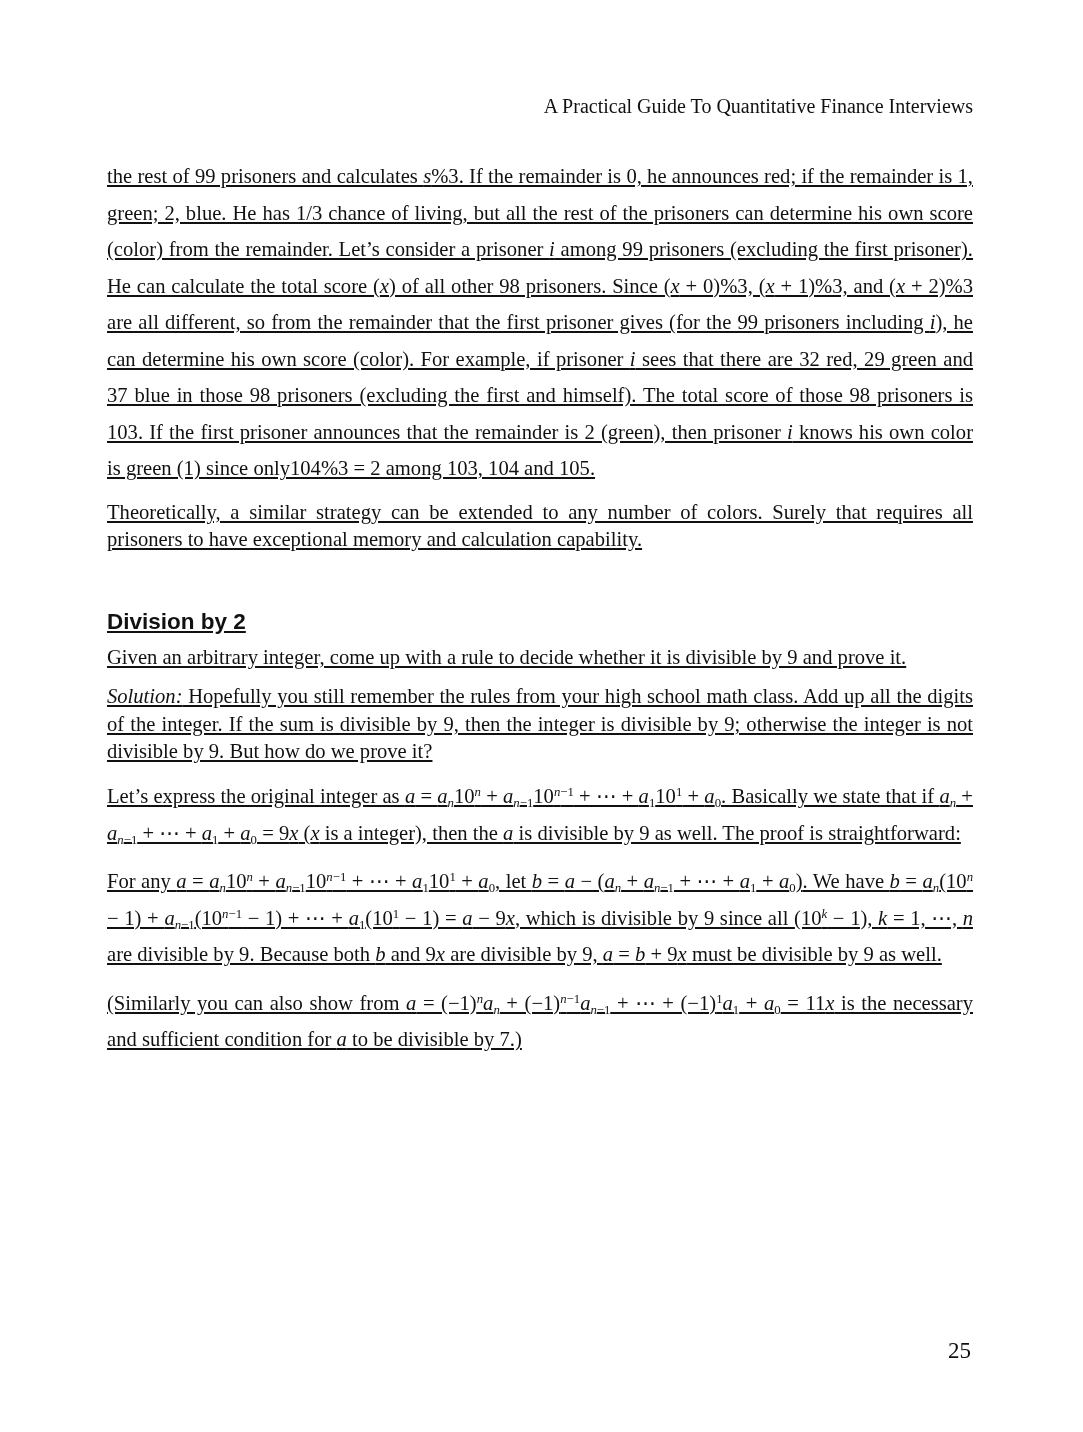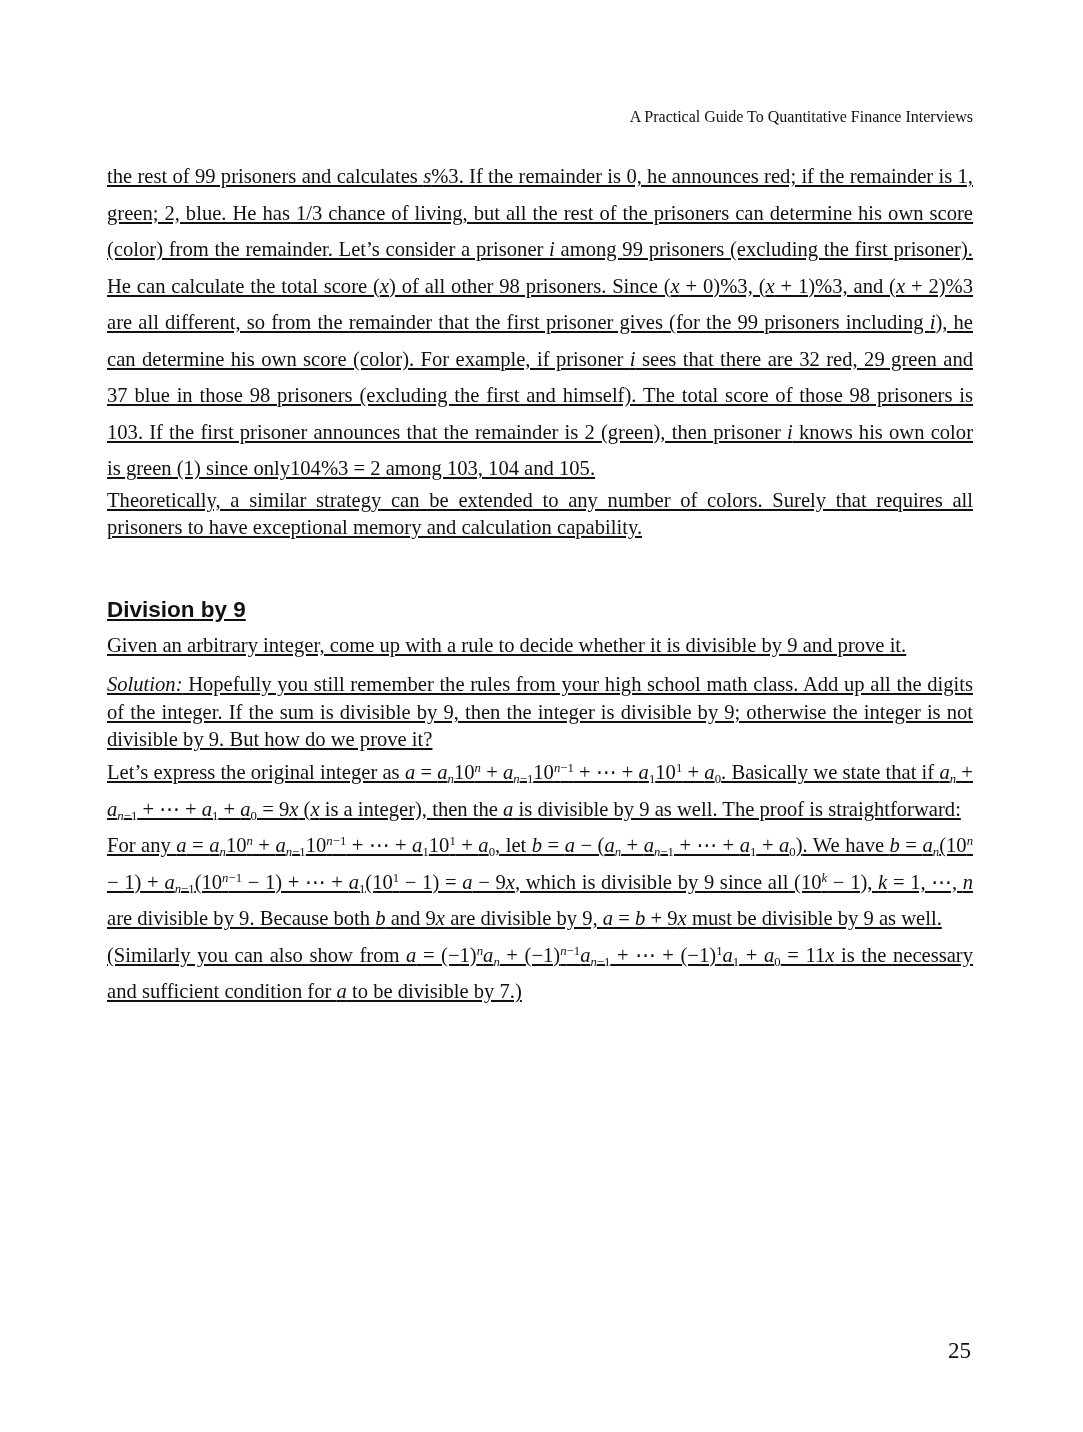--- a/index.html
+++ b/index.html
@@ -2,29 +2,29 @@
 <html><head>
 <meta charset="utf-8">
 <style>
   html, body { margin: 0; padding: 0; background: #ffffff; }
   body {
     width: 1083px; height: 1432px; position: relative; overflow: hidden;
     font-family: "Liberation Serif", "DejaVu Serif", serif;
     color: #111111;
   }
   .running-head {
-    position: absolute; right: 110px; top: 108px;
-    font-size: 16px; letter-spacing: 0;
+    position: absolute; right: 110px; top: 95px;
+    font-size: 20px; letter-spacing: 0;
   }
   .content {
     position: absolute; left: 107px; top: 158px; width: 866px;
     font-size: 20.6px; line-height: 27.6px; text-decoration: underline;
   }
   p { margin: 0; text-align: justify; text-align-last: left; }
-  .gap-sm { }
+  .gap-sm { margin-top: 12px; }
   .gap-lg { margin-top: 12px; }
   h2 {
     font-family: "Liberation Sans", "DejaVu Sans", sans-serif;
     font-weight: bold; font-size: 22.5px; line-height: 28px;
     margin: 54px 0 8px 0;
   }
   .mathline { line-height: 36.5px; }
   i, .mi { font-style: italic; }
   sub { font-size: 0.62em; vertical-align: -0.32em; line-height: 0; }
   sup { font-size: 0.62em; vertical-align: 0.55em; line-height: 0; }
@@ -36,21 +36,21 @@
 <body>
 
 <div class="running-head">A Practical Guide To Quantitative Finance Interviews</div>
 
 <div class="content">
 
   <p class="mathline"><span>the rest of 99 prisoners and calculates </span><i>s</i><span>%3. If the remainder is 0, he announces red; if the remainder is 1, green; 2, blue. He has 1/3 chance of living, but all the rest of the prisoners can determine his own score (color) from the remainder. Let’s consider a prisoner </span><i>i</i><span> among 99 prisoners (excluding the first prisoner). He can calculate the total score (</span><i>x</i><span>) of all other 98 prisoners. Since (</span><i>x</i><span> + 0)%3, (</span><i>x</i><span> + 1)%3, and (</span><i>x</i><span> + 2)%3 are all different, so from the remainder that the first prisoner gives (for the 99 prisoners including </span><i>i</i><span>), he can determine his own score (color). For example, if prisoner </span><i>i</i><span> sees that there are 32 red, 29 green and 37 blue in those 98 prisoners (excluding the first and himself). The total score of those 98 prisoners is 103. If the first prisoner announces that the remainder is 2 (green), then prisoner </span><i>i</i><span> knows his own color is green (1) since only104%3 = 2 among 103, 104 and 105.</span></p>
 
   <p class="gap-sm">Theoretically, a similar strategy can be extended to any number of colors. Surely that requires all prisoners to have exceptional memory and calculation capability.</p>
 
-  <h2>Division by 9</h2>
+  <h2>Division by 2</h2>
 
   <p>Given an arbitrary integer, come up with a rule to decide whether it is divisible by 9 and prove it.</p>
 
   <p class="gap-lg"><i>Solution:</i><span> Hopefully you still remember the rules from your high school math class. Add up all the digits of the integer. If the sum is divisible by 9, then the integer is divisible by 9; otherwise the integer is not divisible by 9. But how do we prove it?</span></p>
 
   <p class="gap-sm mathline"><span>Let’s express the original integer as </span><span><i>a</i> = <i>a</i><sub><i>n</i></sub>10<sup><i>n</i></sup> + <i>a</i><sub><i>n</i>−1</sub>10<sup><i>n</i>−1</sup> + ⋯ + <i>a</i><sub>1</sub>10<sup>1</sup> + <i>a</i><sub>0</sub></span><span>. Basically we state that if </span><span><i>a</i><sub><i>n</i></sub> + <i>a</i><sub><i>n</i>−1</sub> + ⋯ + <i>a</i><sub>1</sub> + <i>a</i><sub>0</sub></span><span> = 9</span><i>x</i><span> (</span><i>x</i><span> is a integer), then the </span><i>a</i><span> is divisible by 9 as well. The proof is straightforward:</span></p>
 
   <p class="gap-sm mathline"><span>For any </span><span><i>a</i> = <i>a</i><sub><i>n</i></sub>10<sup><i>n</i></sup> + <i>a</i><sub><i>n</i>−1</sub>10<sup><i>n</i>−1</sup> + ⋯ + <i>a</i><sub>1</sub>10<sup>1</sup> + <i>a</i><sub>0</sub></span><span>, let </span><span><i>b</i> = <i>a</i> − (<i>a</i><sub><i>n</i></sub> + <i>a</i><sub><i>n</i>−1</sub> + ⋯ + <i>a</i><sub>1</sub> + <i>a</i><sub>0</sub>)</span><span>. We have </span><span><i>b</i> = <i>a</i><sub><i>n</i></sub>(10<sup><i>n</i></sup> − 1) + <i>a</i><sub><i>n</i>−1</sub>(10<sup><i>n</i>−1</sup> − 1) + ⋯ + <i>a</i><sub>1</sub>(10<sup>1</sup> − 1) = <i>a</i> − 9<i>x</i></span><span>, which is divisible by 9 since all </span><span>(10<sup><i>k</i></sup> − 1), <i>k</i> = 1, ⋯, <i>n</i></span><span> are divisible by 9. Because both </span><i>b</i><span> and 9</span><i>x</i><span> are divisible by 9, </span><span><i>a</i> = <i>b</i> + 9<i>x</i></span><span> must be divisible by 9 as well.</span></p>
 
   <p class="gap-sm mathline"><span>(Similarly you can also show from </span><span><i>a</i> = (−1)<sup><i>n</i></sup><i>a</i><sub><i>n</i></sub> + (−1)<sup><i>n</i>−1</sup><i>a</i><sub><i>n</i>−1</sub> + ⋯ + (−1)<sup>1</sup><i>a</i><sub>1</sub> + <i>a</i><sub>0</sub> = 11<i>x</i></span><span> is the necessary and sufficient condition for </span><i>a</i><span> to be divisible by 7.)</span></p>

